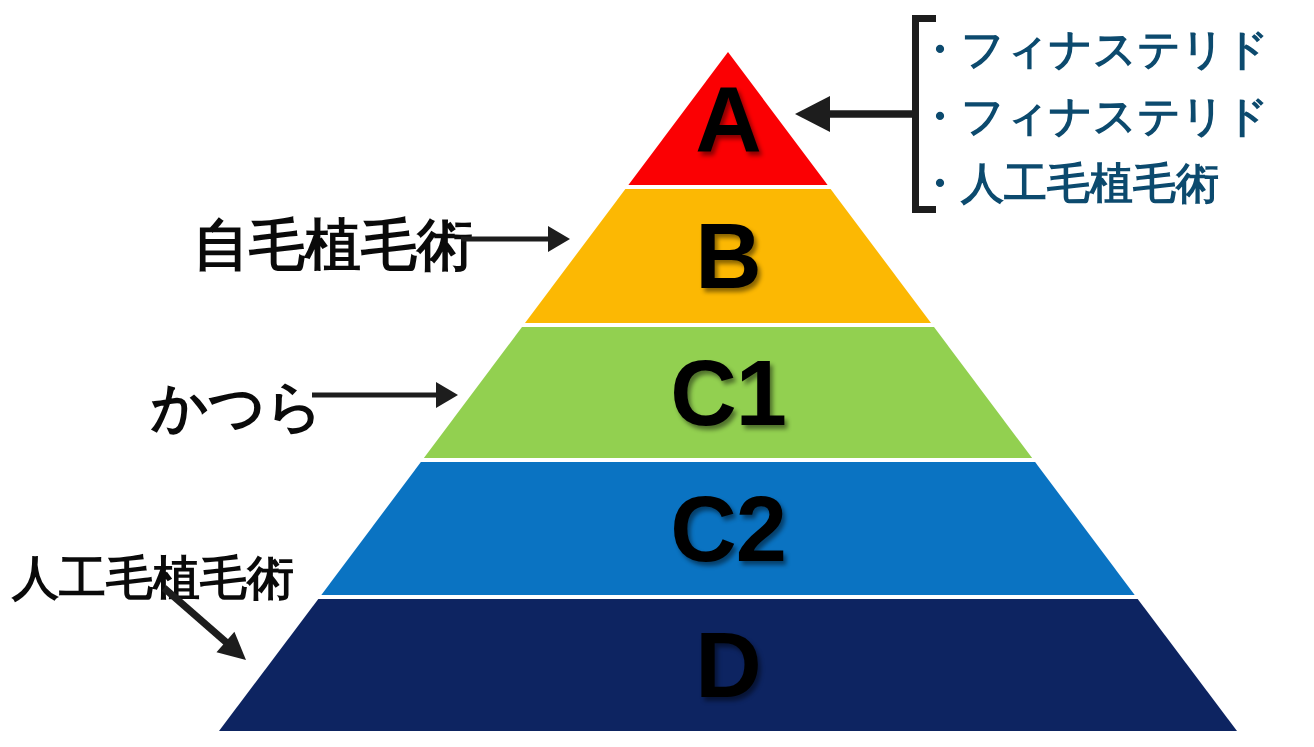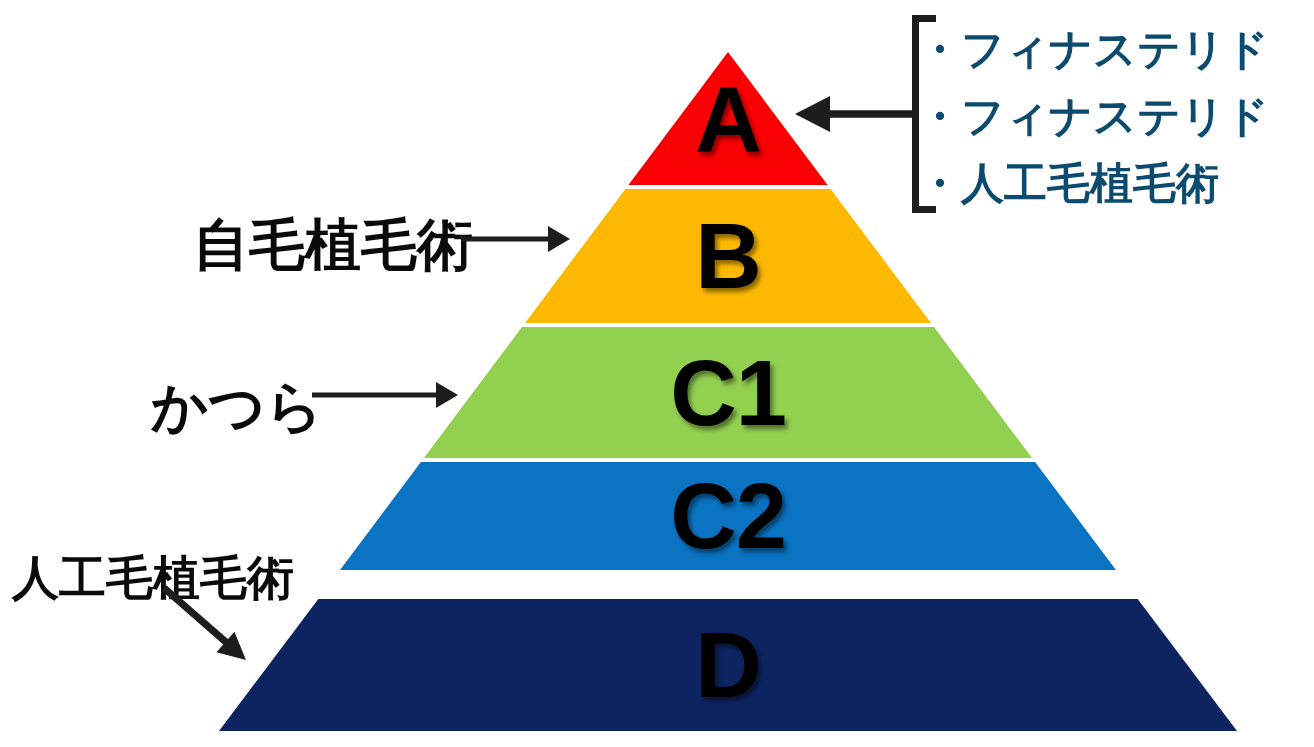--- a/index.html
+++ b/index.html
@@ -10,21 +10,21 @@
     overflow: hidden;
   }
   .stage { position: relative; width: 1314px; height: 747px; background: #ffffff; }
 
   
   .pyramid { position: absolute; left: 219px; top: 52px; width: 1018px; height: 679px; }
   .band { position: absolute; left: 0; width: 1018px; display: flex; align-items: center; justify-content: center; }
   .band-a  { top: 0;     height: 133px; clip-path: polygon(509px 0, 608.6px 133px, 409.4px 133px); }
   .band-b  { top: 137px; height: 134px; clip-path: polygon(406.4px 0, 611.6px 0, 712px 134px, 306px 134px); }
   .band-c1 { top: 275px; height: 131px; clip-path: polygon(303px 0, 715px 0, 813.1px 131px, 204.9px 131px); }
-  .band-c2 { top: 410px; height: 108px; clip-path: polygon(201.9px 0, 816.1px 0, 915.7px 133px, 102.3px 133px); }
+  .band-c2 { top: 410px; height: 133px; clip-path: polygon(201.9px 0, 816.1px 0, 915.7px 133px, 102.3px 133px); }
   .band-d  { top: 547px; height: 132px; clip-path: polygon(99.3px 0, 918.7px 0, 1018px 132px, 0 132px); }
   .band-letter {
     font-size: 92px; font-weight: 700; color: #000000; line-height: 1;
     text-shadow: 3px 4px 4px rgba(0,0,0,0.45);
     letter-spacing: -1px;
   }
 
   
   .jp-label {
     position: absolute; color: #0a0a0a; font-weight: 700;

